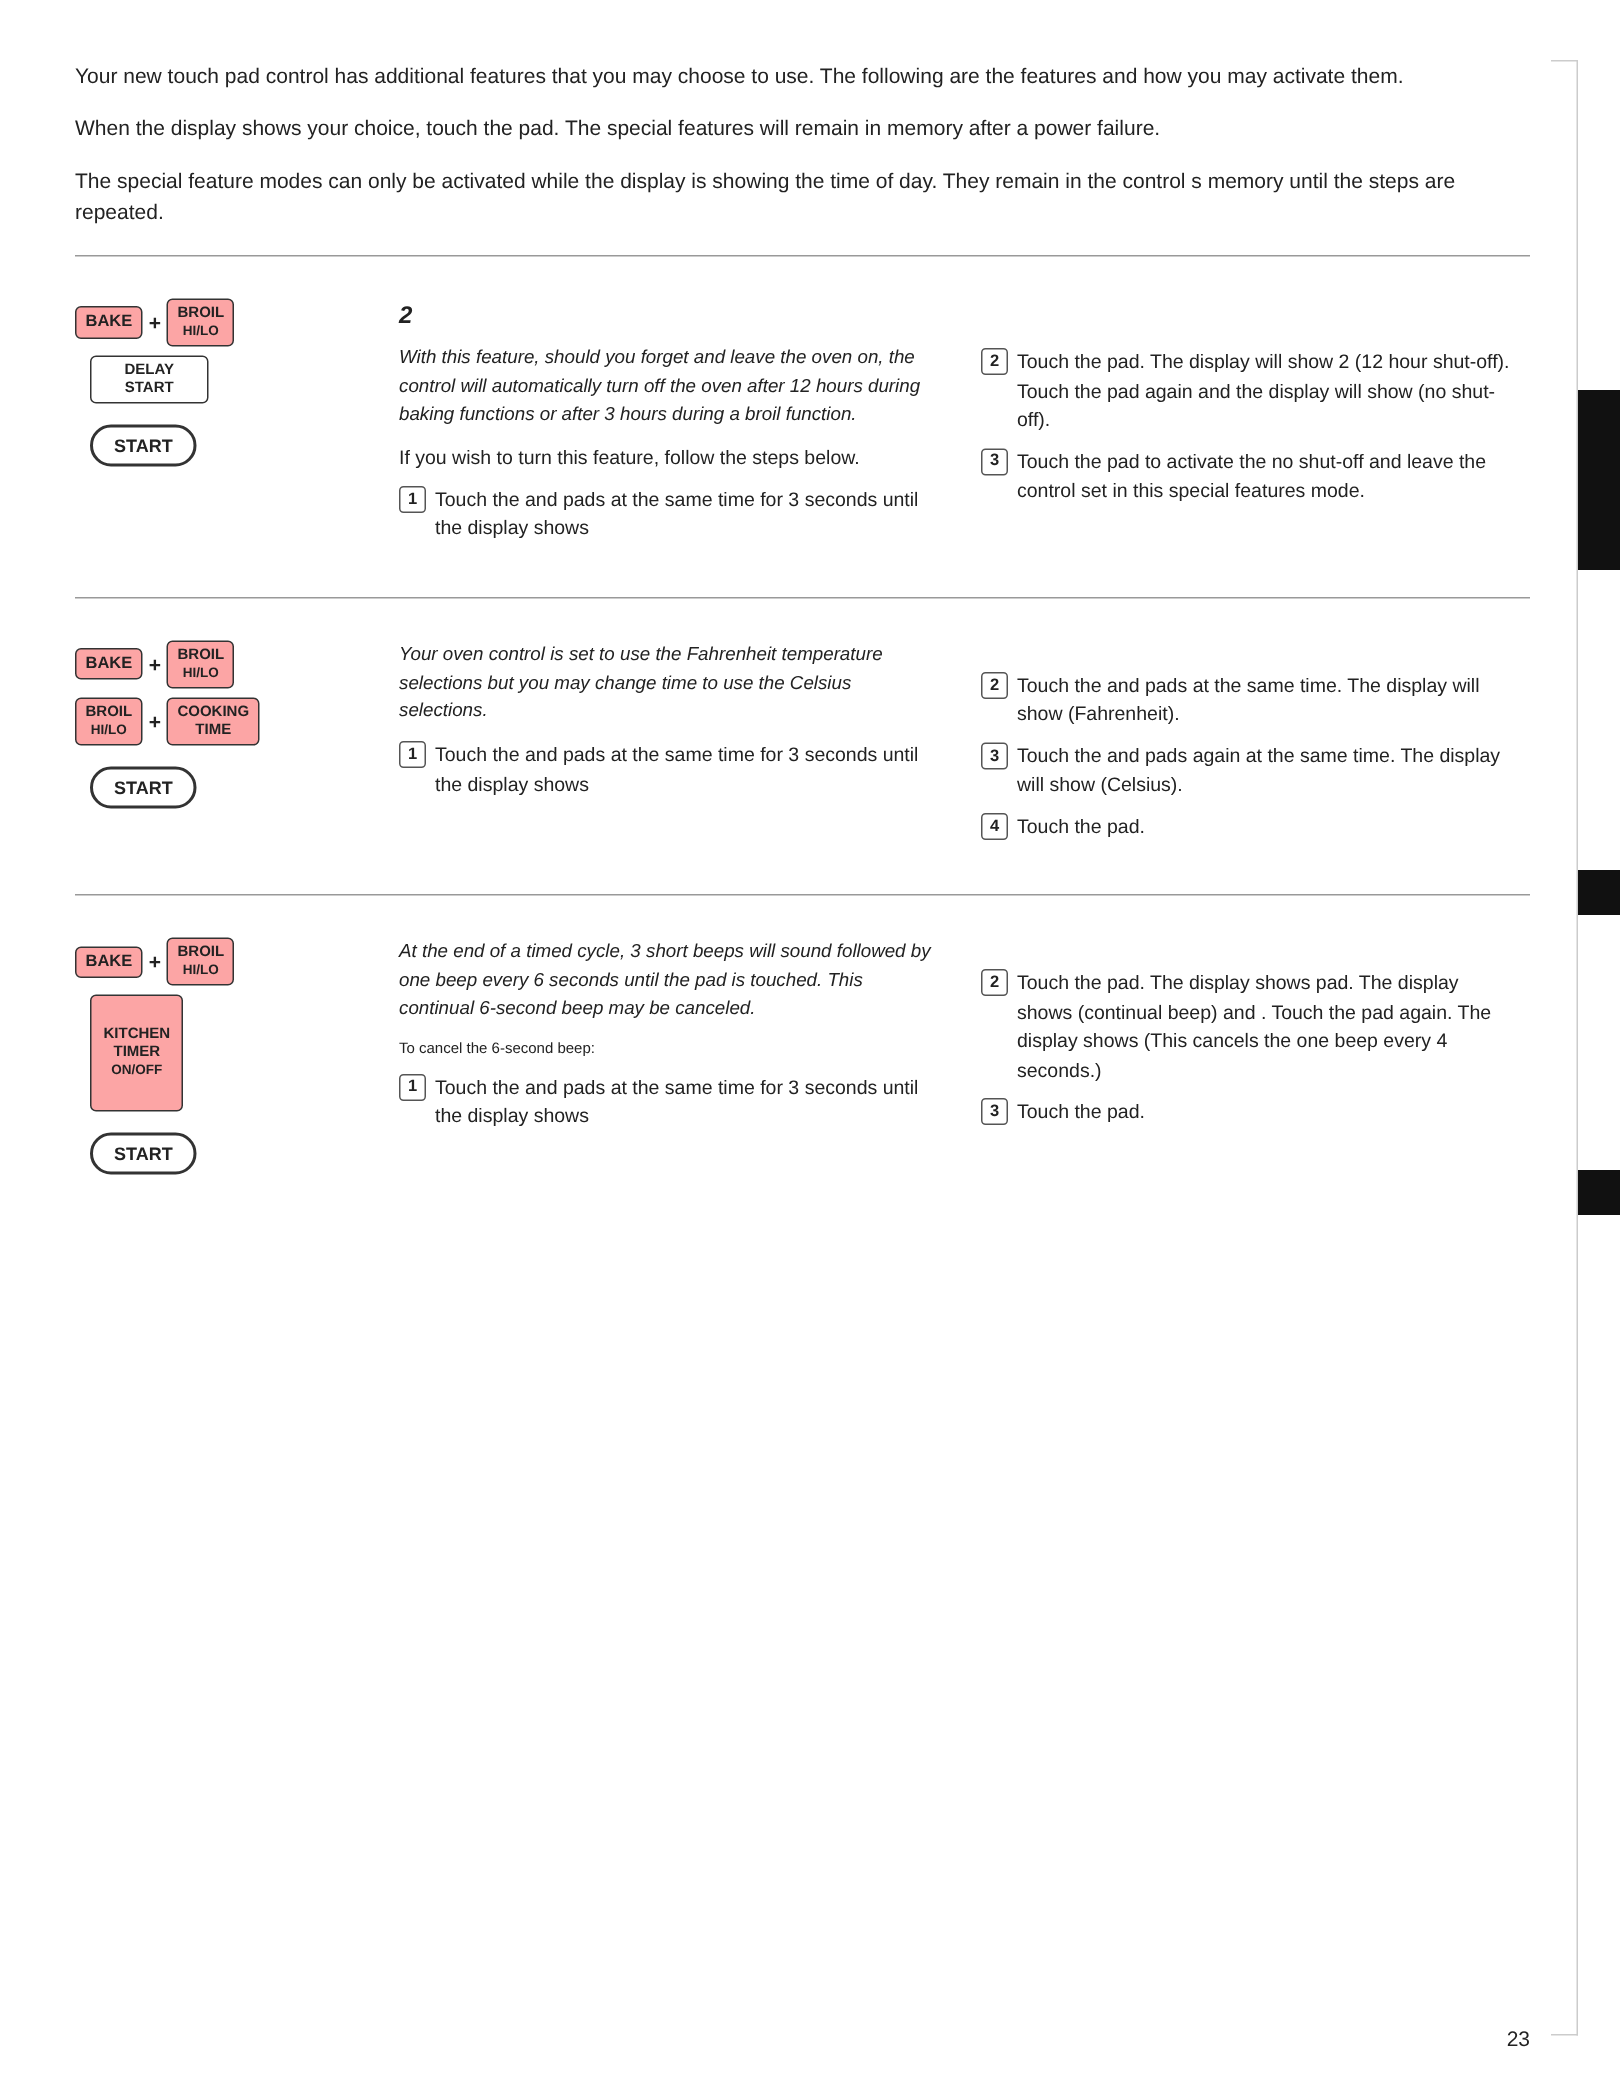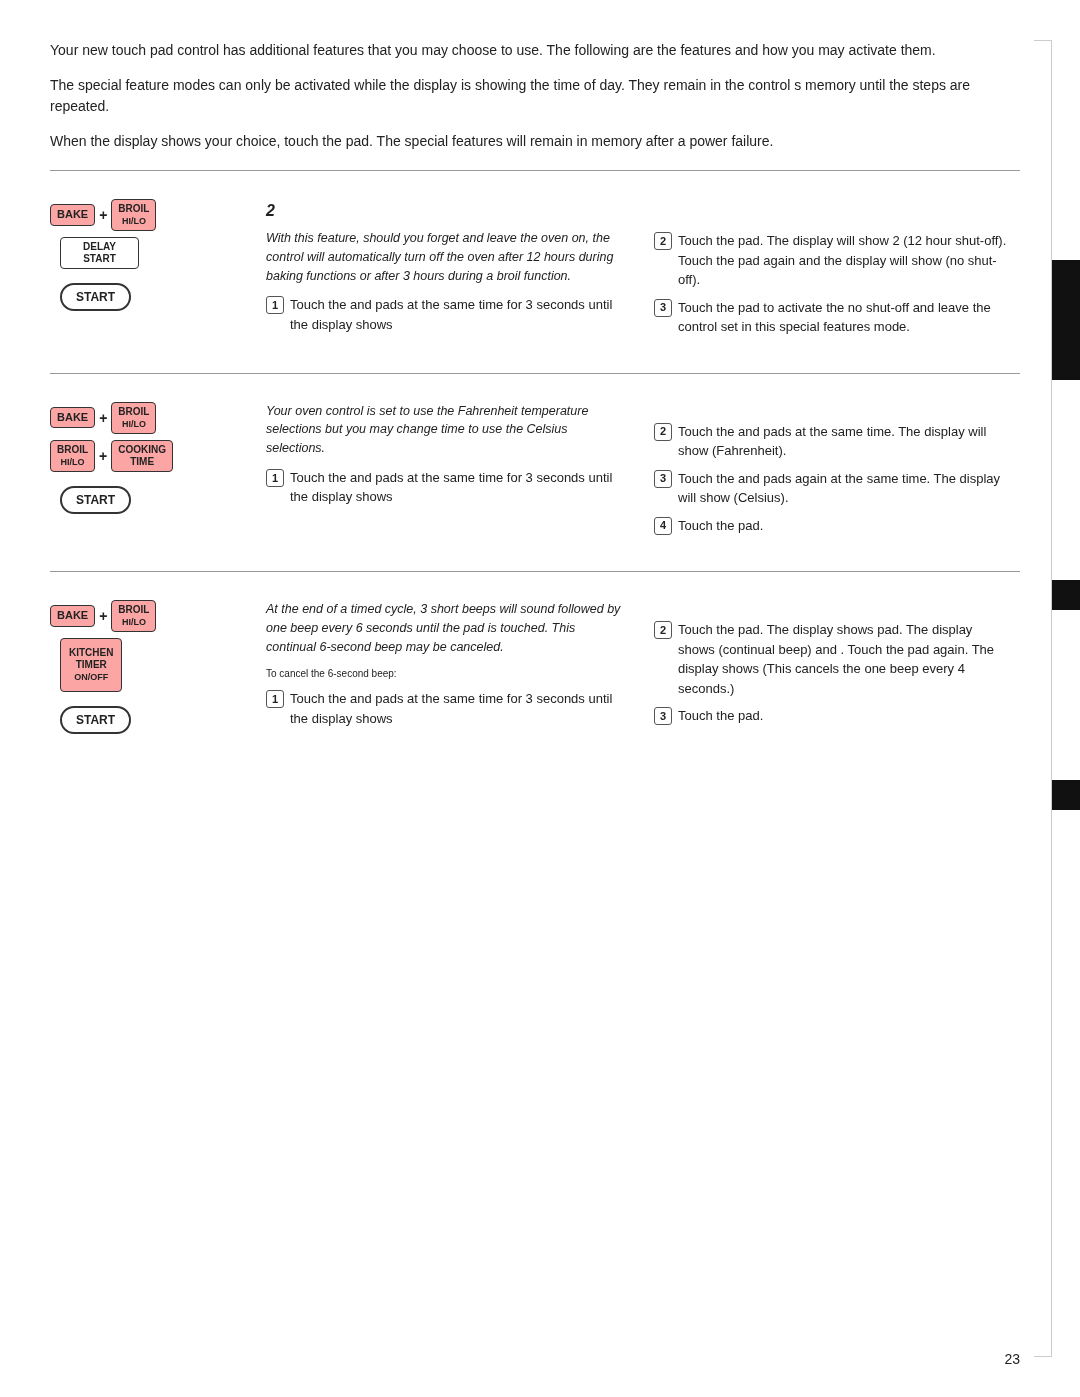--- a/index.html
+++ b/index.html
@@ -205,22 +205,22 @@
 
 <div class="page">
 
   <div class="border-right-box"></div>
 
   <div class="right-tab"></div>
   <div class="right-tab2"></div>
   <div class="right-tab3"></div>
 
   <p class="intro-text">Your new touch pad control has additional features that you may choose to use. The following are the features and how you may activate them.</p>
+  <p class="intro-text">When the display shows your choice, touch the   pad. The special features will remain in memory after a power failure.</p>
   <p class="intro-text">The special feature modes can only be activated while the display is showing the time of day. They remain in the control s memory until the steps are repeated.</p>
-  <p class="intro-text">When the display shows your choice, touch the   pad. The special features will remain in memory after a power failure.</p>
 
   <hr class="divider">
 
   <div class="feature-section">
 
     <div class="feature-left">
       <div class="btn-group">
         <div class="btn">BAKE</div>
         <span class="plus-sign">+</span>
         <div class="btn btn-small" style="font-size:10px;">BROIL<br><span style="font-size:9px;">HI/LO</span></div>
@@ -229,20 +229,21 @@
         <div class="btn-delay">DELAY<br>START</div>
       </div>
       <div style="margin-top:8px; margin-left:10px;">
         <div class="btn-start">START</div>
       </div>
     </div>
 
     <div class="feature-middle">
       <div class="section-heading">2</div>
       <p class="italic-desc">With this feature, should you forget and leave the oven on, the control will automatically turn off the oven after 12 hours during baking functions or after 3 hours during a broil function.</p>
+      <p style="margin-bottom:8px; font-size:13px;">If you wish to turn    this feature, follow the steps below.</p>
       <div class="step">
         <div class="step-num">1</div>
         <div class="step-text">Touch the     and      pads at the same time for 3 seconds until the display shows</div>
       </div>
     </div>
 
     <div class="feature-right">
       <div style="margin-top: 32px;">
         <div class="step">
           <div class="step-num">2</div>
@@ -306,21 +307,21 @@
 
   <div class="feature-section">
 
     <div class="feature-left">
       <div class="btn-group">
         <div class="btn">BAKE</div>
         <span class="plus-sign">+</span>
         <div class="btn btn-small" style="font-size:10px;">BROIL<br><span style="font-size:9px;">HI/LO</span></div>
       </div>
       <div style="margin-top:6px; margin-left:10px;">
-        <div class="btn btn-small" style="font-size:10px; padding: 8px 8px; text-align:center;">KITCHEN<br>TIMER<br><span style="font-size:9px;">ON/OFF</span></div>
+        <div class="btn btn-small" style="font-size:10px; padding: 20px 8px; text-align:center;">KITCHEN<br>TIMER<br><span style="font-size:9px;">ON/OFF</span></div>
       </div>
       <div style="margin-top:8px; margin-left:10px;">
         <div class="btn-start">START</div>
       </div>
     </div>
 
     <div class="feature-middle">
       <p class="italic-desc">At the end of a timed cycle, 3 short beeps will sound followed by one beep every 6 seconds until the       pad is touched. This continual 6-second beep may be canceled.</p>
       <p style="margin-bottom:8px; font-size:10px;">To cancel the 6-second beep:</p>
       <div class="step">

